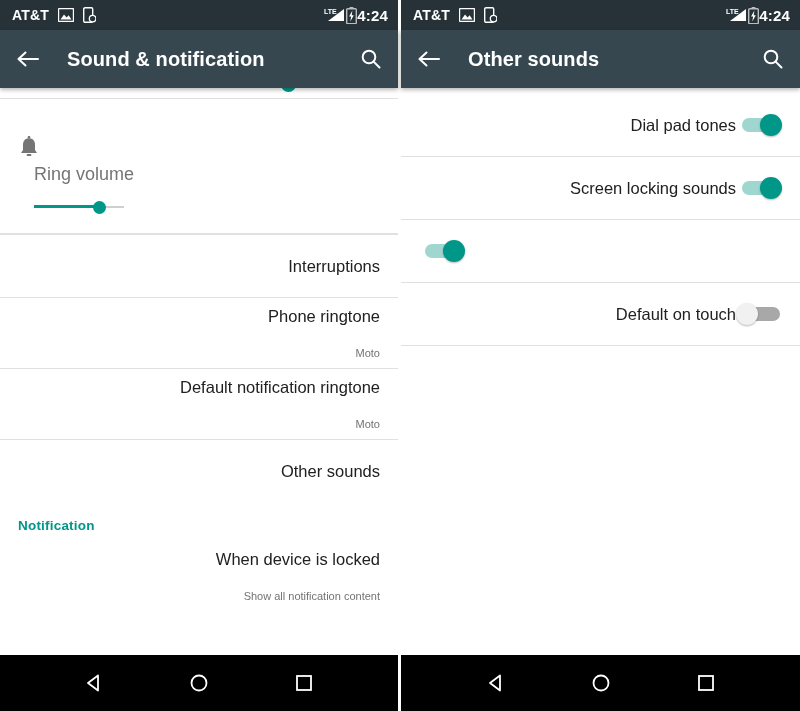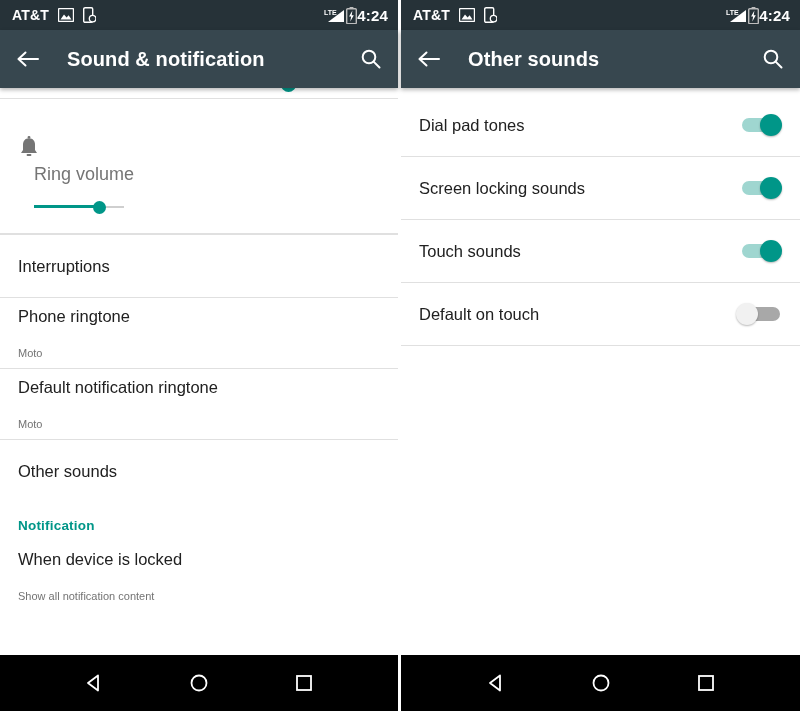--- a/index.html
+++ b/index.html
@@ -20,21 +20,21 @@
 
   
   .statusbar {
     height:30px; background:#263238;
     display:flex; align-items:center;
     padding:0 10px 0 12px; flex:0 0 30px;
     color:#ffffff;
   }
   .carrier { font-size:14px; font-weight:bold; letter-spacing:.2px; }
   .sb-left { display:flex; align-items:center; gap:9px; }
-  .sb-right { margin-left:auto; display:flex; align-items:flex-end; }
+  .sb-right { margin-left:auto; display:flex; align-items:flex-start; }
   .clock { font-size:15px; font-weight:bold; letter-spacing:.2px; }
   .sb-icon { display:flex; align-items:center; }
 
   
   .toolbar {
     height:58px; background:#37474F; flex:0 0 58px;
     display:flex; align-items:center; padding:0 16px;
     box-shadow:0 2px 4px rgba(0,0,0,.28);
     position:relative; z-index:5;
   }
@@ -75,21 +75,21 @@
     background:#009688; transform:translateX(-6px);
     cursor:pointer;
   }
 
   
   .row {
     display:flex; align-items:center;
     padding:0 18px; min-height:62px;
     background:#ffffff;
   }
-  .row-texts { flex:1; display:flex; flex-direction:column; justify-content:center; }
+  .row-texts { flex:1; display:flex; flex-direction:column; justify-content:center;align-items:flex-end; }
   .row-title { font-size:16.5px; color:#212121; line-height:1.35; }
   .row-sub { font-size:11px; color:#737373; margin-top:19px; line-height:1.3; }
   .row.two-line { min-height:70px; }
 
   
   .switch { position:relative; width:46px; height:22px; flex:0 0 46px; cursor:pointer; }
   .sw-track {
     position:absolute; top:4px; left:6px;
     width:38px; height:14px; border-radius:7px;
   }
@@ -336,23 +336,20 @@
           <span class="row-title">Screen locking sounds</span>
         </div>
         <div class="switch on">
           <div class="sw-track"></div>
           <div class="sw-thumb"></div>
         </div>
       </div>
       <div class="divider"></div>
 
       <div class="row">
-        <div class="row-texts">
-          <span class="row-title">Touch sounds</span>
-        </div>
         <div class="switch on">
           <div class="sw-track"></div>
           <div class="sw-thumb"></div>
         </div>
       </div>
       <div class="divider"></div>
 
       <div class="row">
         <div class="row-texts">
           <span class="row-title">Default on touch</span>

